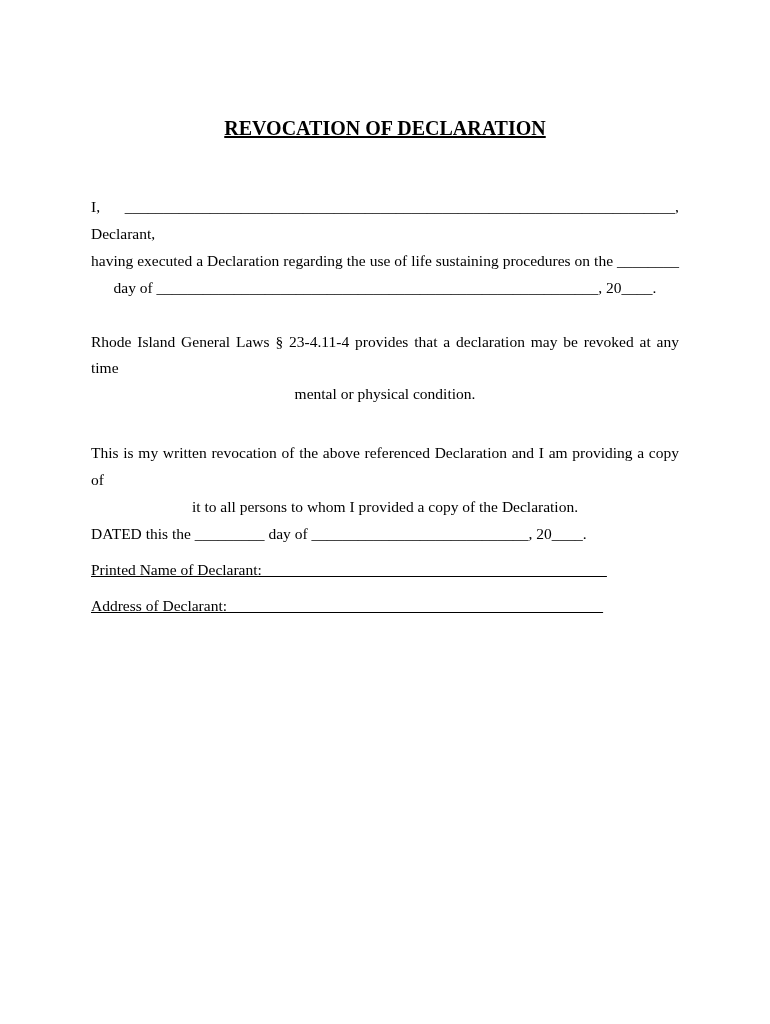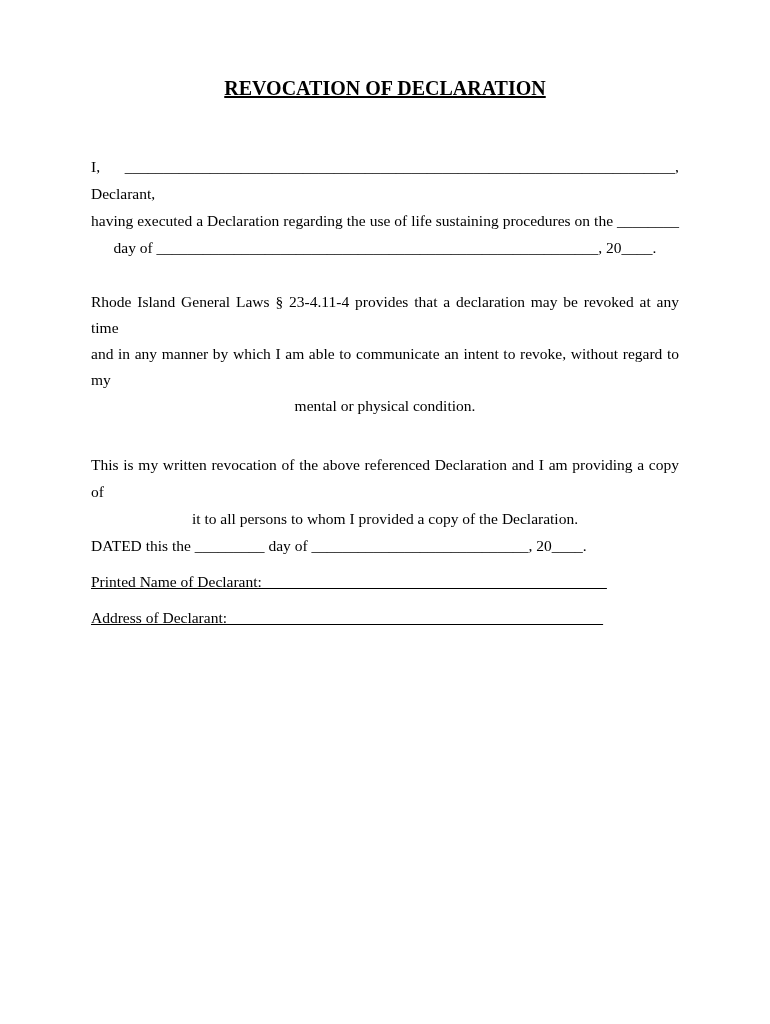--- a/index.html
+++ b/index.html
@@ -15,21 +15,21 @@
     background: #ffffff;
     color: #000000;
     font-family: "Liberation Serif", "DejaVu Serif", serif;
     font-size: 15.5px;
     box-sizing: border-box;
     padding: 0 91px;
     overflow: hidden;
   }
   .doc-title {
     margin: 0;
-    padding-top: 76px;
+    padding-top: 116px;
     font-size: 20px;
     font-weight: 700;
     text-align: center;
     text-decoration: underline;
     line-height: 24px;
   }
   .para { margin: 0; }
   .line { min-height: 1em; text-align: center; }
   
   .jline {
@@ -57,21 +57,20 @@
   <h1 class="doc-title">REVOCATION OF DECLARATION</h1>
 
   <div class="para p-opening">
     <div class="line jline">I, _______________________________________________________________________, Declarant,</div>
     <div class="line jline">having executed a Declaration regarding the use of life sustaining procedures on the ________</div>
     <div class="line nline">day of _________________________________________________________, 20____.</div>
   </div>
 
   <div class="para p-statute">
     <div class="line jline">Rhode Island General Laws § 23-4.11-4  provides that a declaration may be revoked at any time</div>
-    <div class="line jline">and in any manner by which I am able to communicate an intent to revoke, without regard to my</div>
     <div class="line nline">mental or physical condition.</div>
   </div>
 
   <div class="para p-revocation">
     <div class="line jline">This is my written revocation of the above referenced Declaration and I am providing a copy of</div>
     <div class="line nline">it to all persons to whom I provided a copy of the Declaration.</div>
   </div>
 
   <div class="dated-line">DATED this the _________ day of ____________________________, 20____.</div>
 

